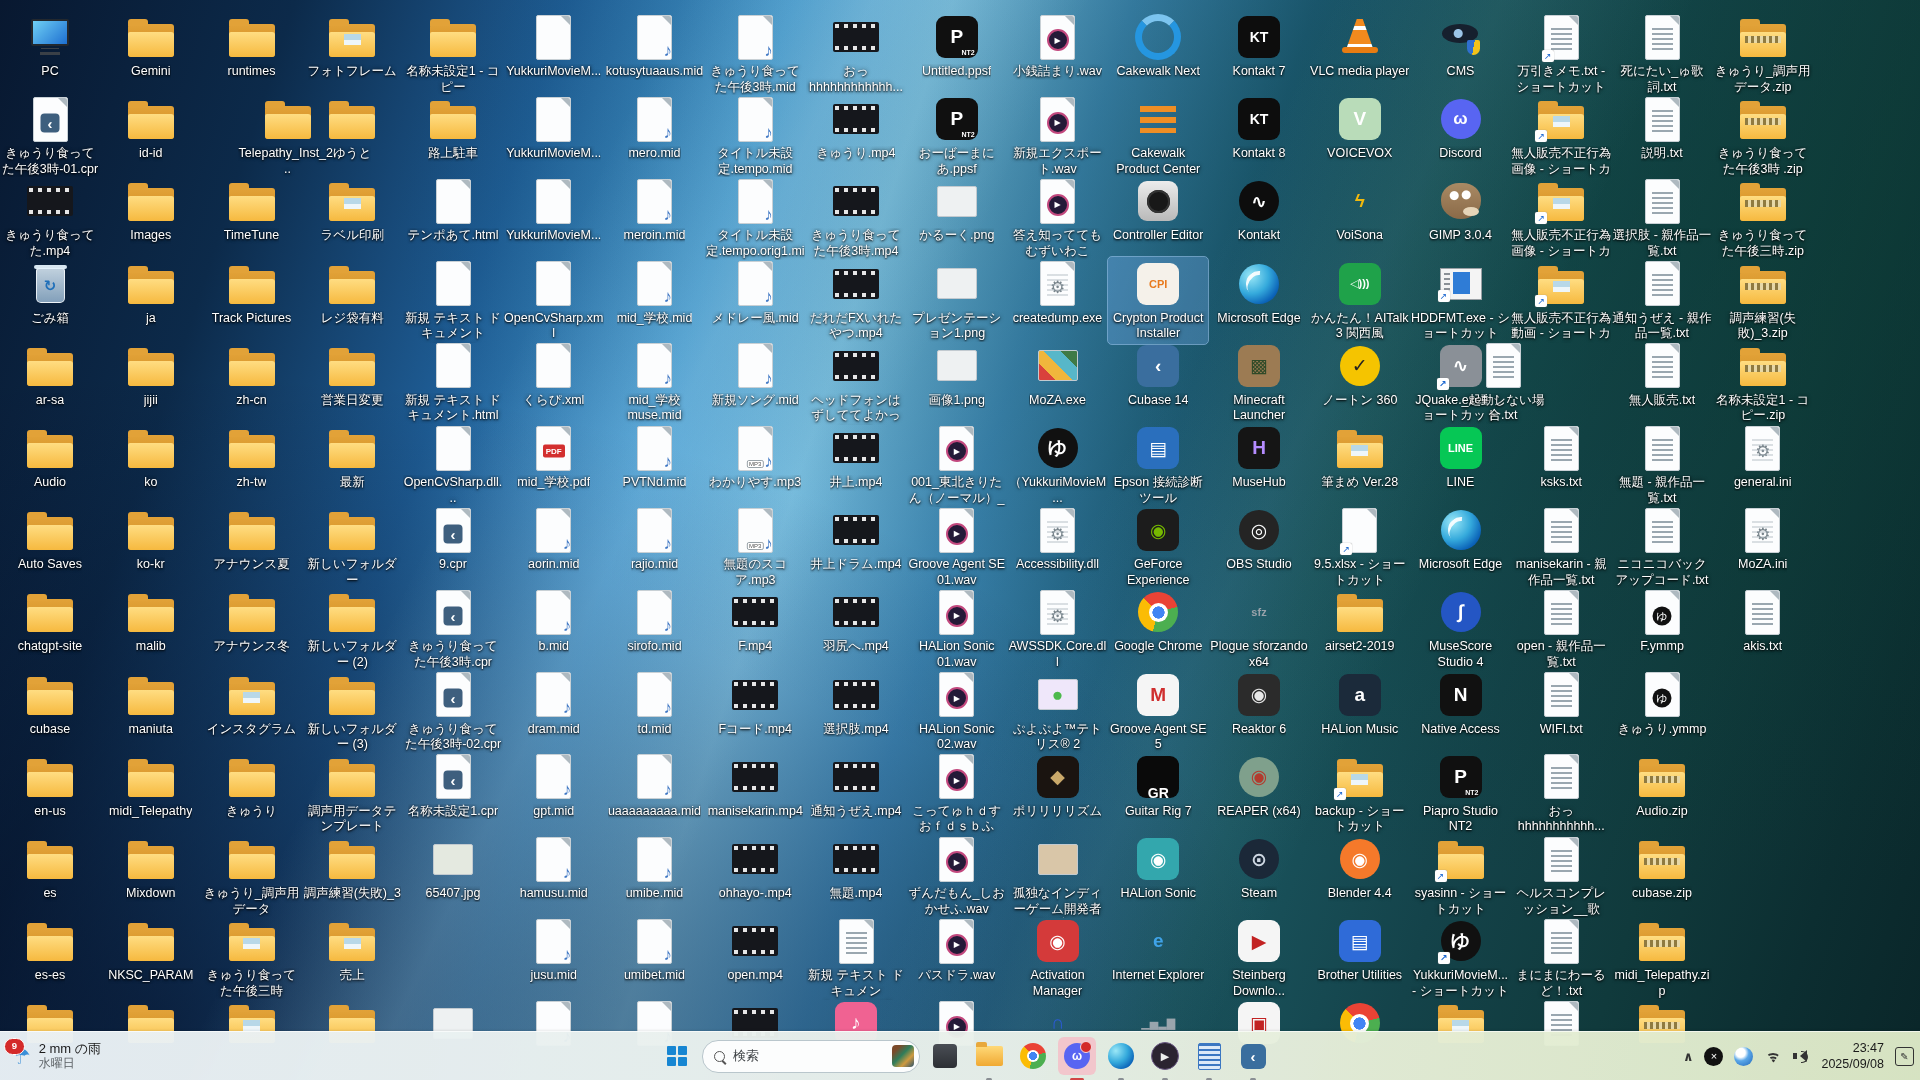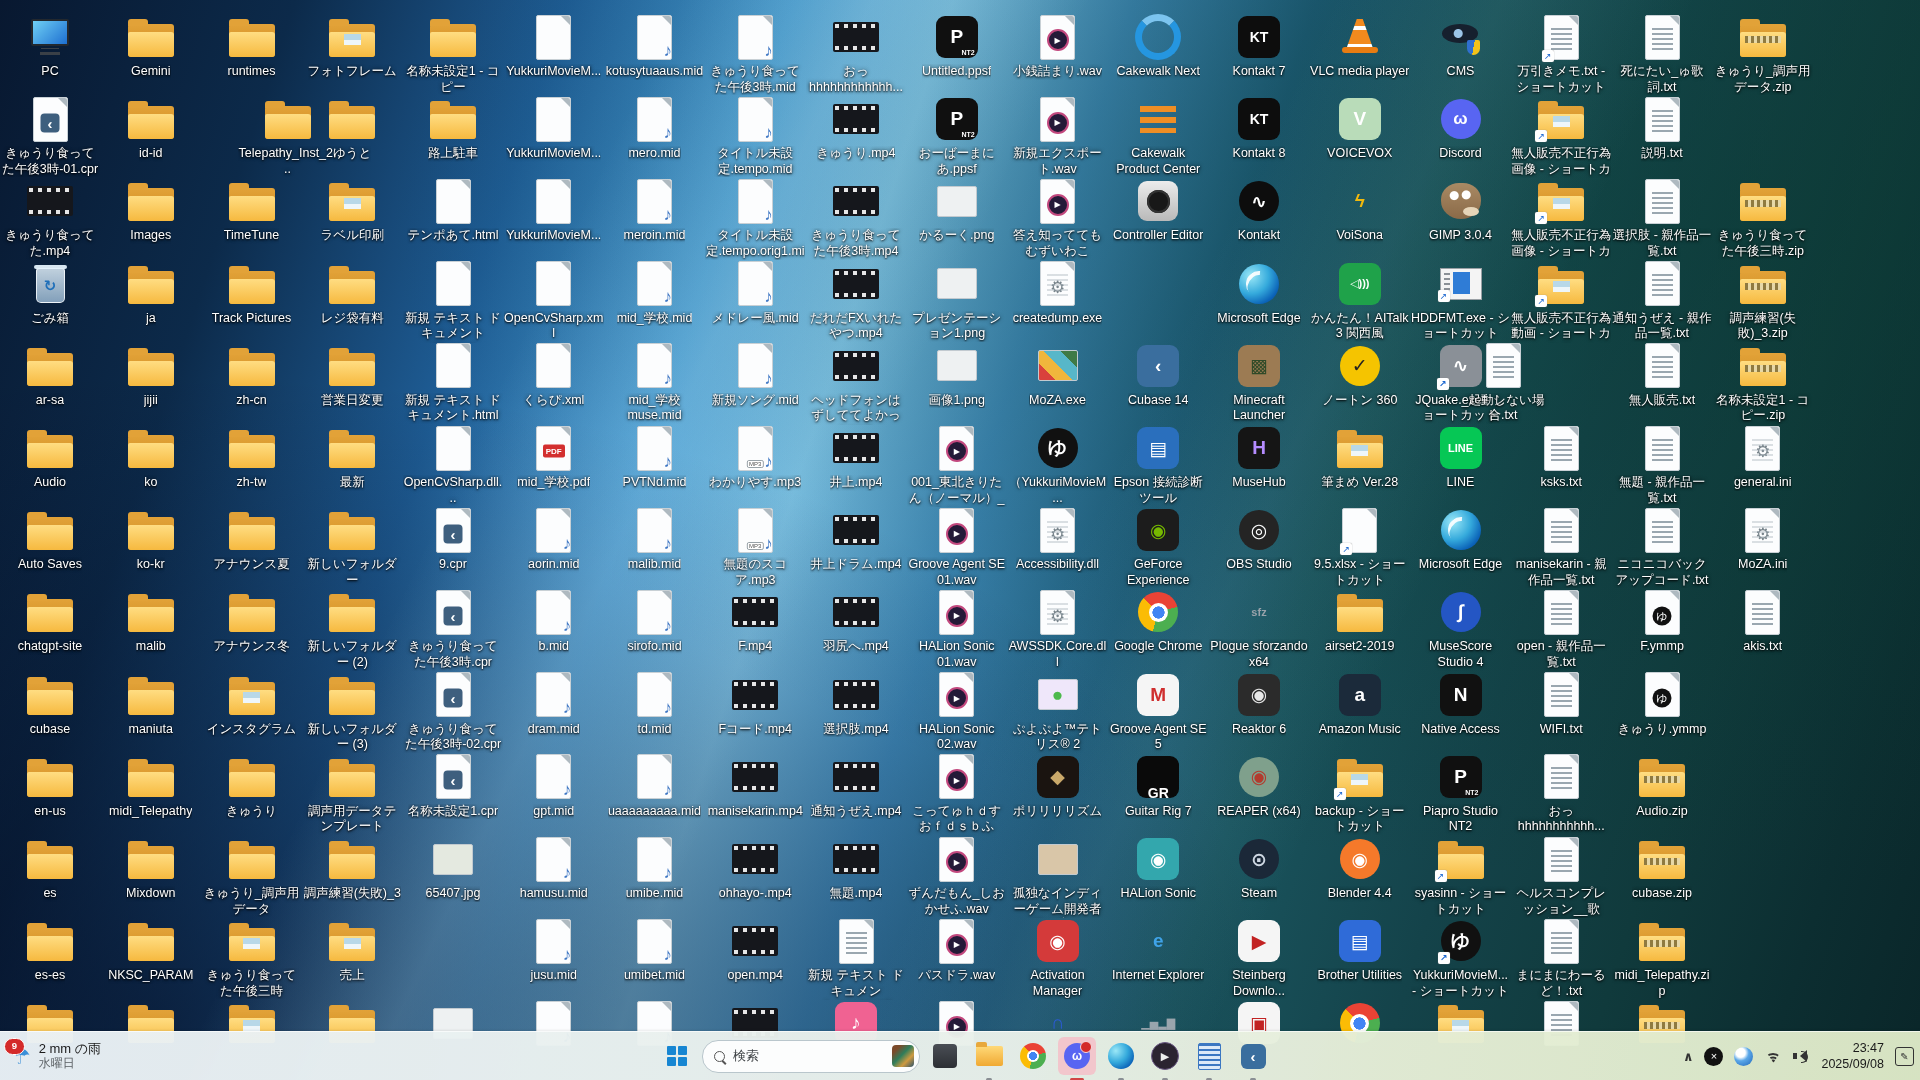--- a/index.html
+++ b/index.html
@@ -440,20 +440,26 @@
         </div>
       </div>
       <div class="lbl">無人販売不正行為 画像 - ショートカッ...</div>
     </div>
     <div class="cell" title="説明.txt" style="left: 1612px; top: 92.2px;">
       <div class="iconbox">
         <div class="ic ic-d sheet"></div>
       </div>
       <div class="lbl">説明.txt</div>
     </div>
+    <div class="cell" title="きゅうり食ってた午後3時 .zip" style="left: 1712.75px; top: 92.2px;">
+      <div class="iconbox">
+        <div class="ic ic-fz"></div>
+      </div>
+      <div class="lbl">きゅうり食ってた午後3時 .zip</div>
+    </div>
     <div class="cell" title="きゅうり食ってた.mp4" style="left: 0px; top: 174.4px;">
       <div class="iconbox">
         <div class="ic ic-vt"></div>
       </div>
       <div class="lbl">きゅうり食ってた.mp4</div>
     </div>
     <div class="cell" title="Images" style="left: 100.75px; top: 174.4px;">
       <div class="iconbox">
         <div class="ic ic-f"></div>
       </div>
@@ -631,20 +637,28 @@
       </div>
       <div class="lbl">プレゼンテーション1.png</div>
     </div>
     <div class="cell" title="createdump.exe" style="left: 1007.5px; top: 256.6px;">
       <div class="iconbox">
         <div class="ic ic-dg sheet">
           <span class="g">⚙</span>
         </div>
       </div>
       <div class="lbl">createdump.exe</div>
+    </div>
+    <div class="cell sel" title="Crypton Product Installer" style="left: 1108.25px; top: 256.6px;">
+      <div class="iconbox">
+        <div class="ic ic-a" style="background: rgb(245, 241, 234); color: rgb(232, 122, 30);">
+          <span class="g" style="font-size: 11px;">CPI</span>
+        </div>
+      </div>
+      <div class="lbl">Crypton Product Installer</div>
     </div>
     <div class="cell" title="Microsoft Edge" style="left: 1209px; top: 256.6px;">
       <div class="iconbox">
         <div class="ic ic-edge"></div>
       </div>
       <div class="lbl">Microsoft Edge</div>
     </div>
     <div class="cell" title="かんたん！AITalk 3 関西風" style="left: 1309.75px; top: 256.6px;">
       <div class="iconbox">
         <div class="ic ic-a" style="background: rgb(31, 162, 74);">
@@ -968,21 +982,21 @@
         </div>
       </div>
       <div class="lbl">aorin.mid</div>
     </div>
     <div class="cell" title="rajio.mid" style="left: 604.5px; top: 503.2px;">
       <div class="iconbox">
         <div class="ic ic-m sheet">
           <span class="g">♪</span>
         </div>
       </div>
-      <div class="lbl">malib.mid</div>
+      <div class="lbl">rajio.mid</div>
     </div>
     <div class="cell" title="無題のスコア.mp3" style="left: 705.25px; top: 503.2px;">
       <div class="iconbox">
         <div class="ic ic-m3 sheet">
           <span class="g">♪</span>
           <span class="sub">MP3</span>
         </div>
       </div>
       <div class="lbl">無題のスコア.mp3</div>
     </div>
@@ -1273,21 +1287,21 @@
         </div>
       </div>
       <div class="lbl">Reaktor 6</div>
     </div>
     <div class="cell" title="Amazon Music" style="left: 1309.75px; top: 667.6px;">
       <div class="iconbox">
         <div class="ic ic-a" style="background: rgb(27, 42, 58);">
           <span class="g" style="font-size: 19px;">a</span>
         </div>
       </div>
-      <div class="lbl">Amazon Music</div>
+      <div class="lbl">HALion Music</div>
     </div>
     <div class="cell" title="Native Access" style="left: 1410.5px; top: 667.6px;">
       <div class="iconbox">
         <div class="ic ic-a" style="background: rgb(17, 17, 17);">
           <span class="g" style="font-size: 19px;">N</span>
         </div>
       </div>
       <div class="lbl">Native Access</div>
     </div>
     <div class="cell" title="WIFI.txt" style="left: 1511.25px; top: 667.6px;">

